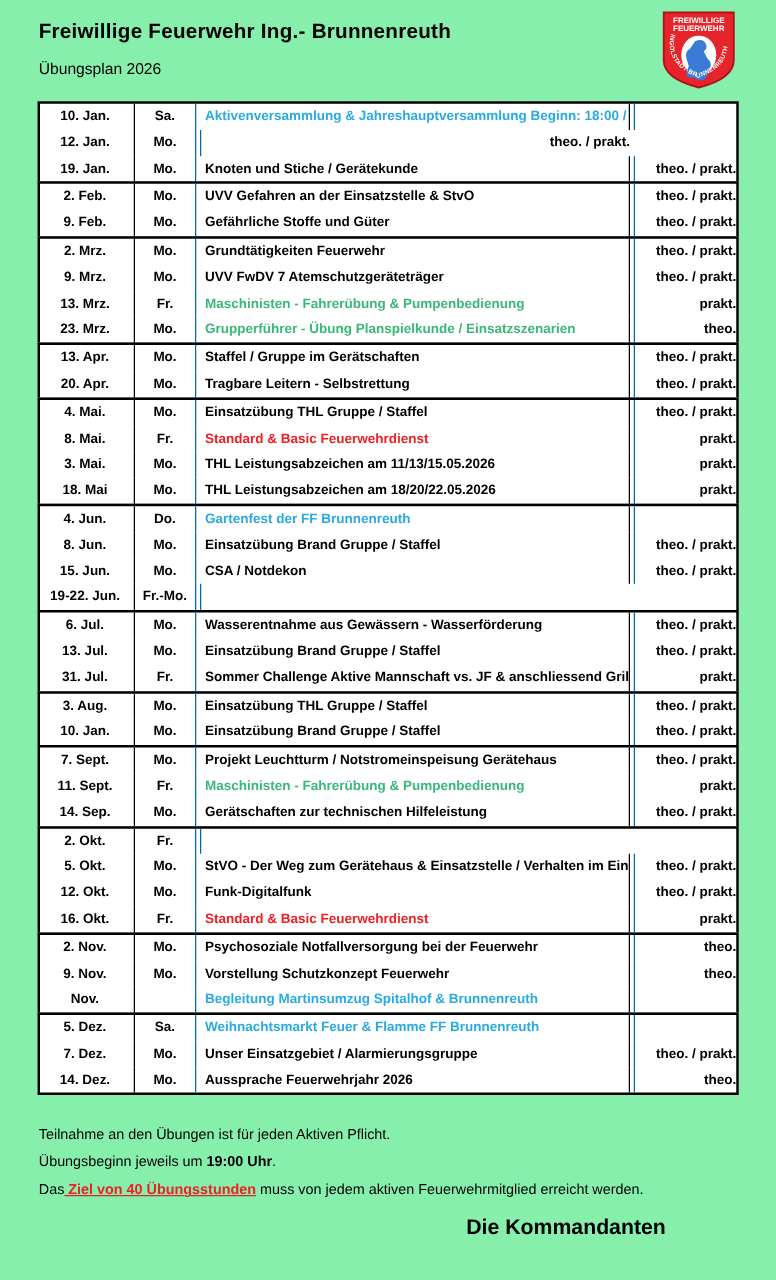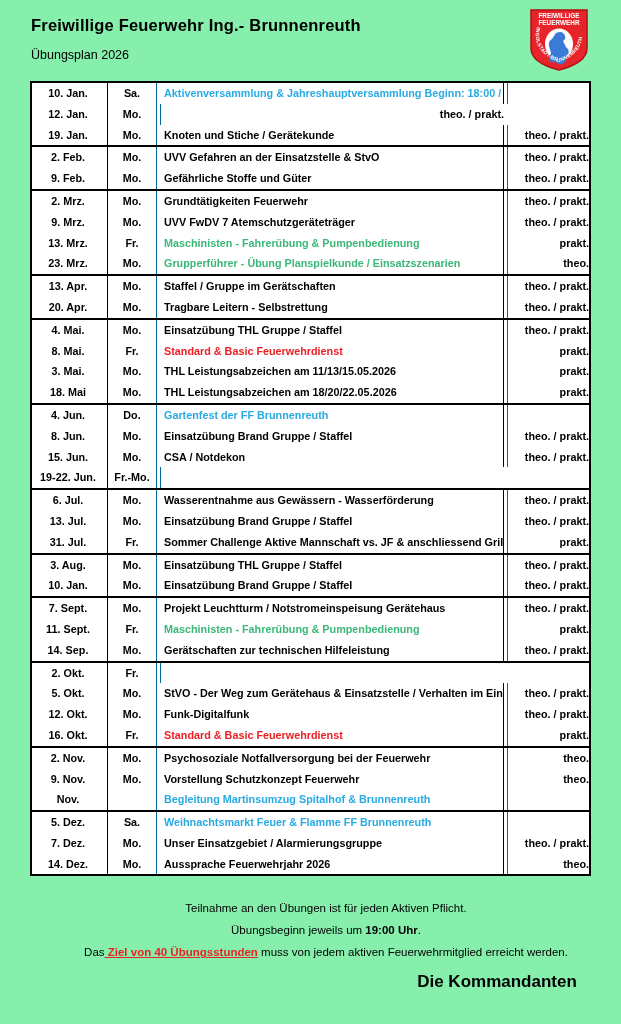--- a/index.html
+++ b/index.html
@@ -19,21 +19,21 @@
   .table { margin:19px 0 0 30px; width:561px; }
   .group { border:2px solid #000; margin-top:-2px; background:#fff; }
   .group:first-child { margin-top:0; }
   .row { display:grid; grid-template-columns:72px 50px 1fr 82px; column-gap:3px; height:20.8px;font-weight:bold; }
   .cell { font-size:10.8px; line-height:20.8px; white-space:nowrap; overflow:hidden; height:100%; }
   .c0 { text-align:center; }
   .c1 { text-align:center; border-left:1px solid #000; border-right:1px solid #0369a1; }
   .c2 { padding-left:4px; border-right:1px solid #000; }
   .c3 { padding-left:3px; border-left:1px solid #0369a1;text-align:right; }
 
-  .footer { margin:26px 0 0 31px; font-size:11.5px;text-align:center; }
+  .footer { margin:26px 0 0 31px; font-size:11.5px; }
   .fline { margin-bottom:10px; line-height:12px; }
   .emph { font-weight:bold; }
   .emph-red { font-weight:bold; text-decoration:underline; }
   .signature { margin-top:14px; padding-left:342px; font-size:17px; font-weight:bold; }
 </style>
 </head>
 <body>
 
 <div class="page">
 

